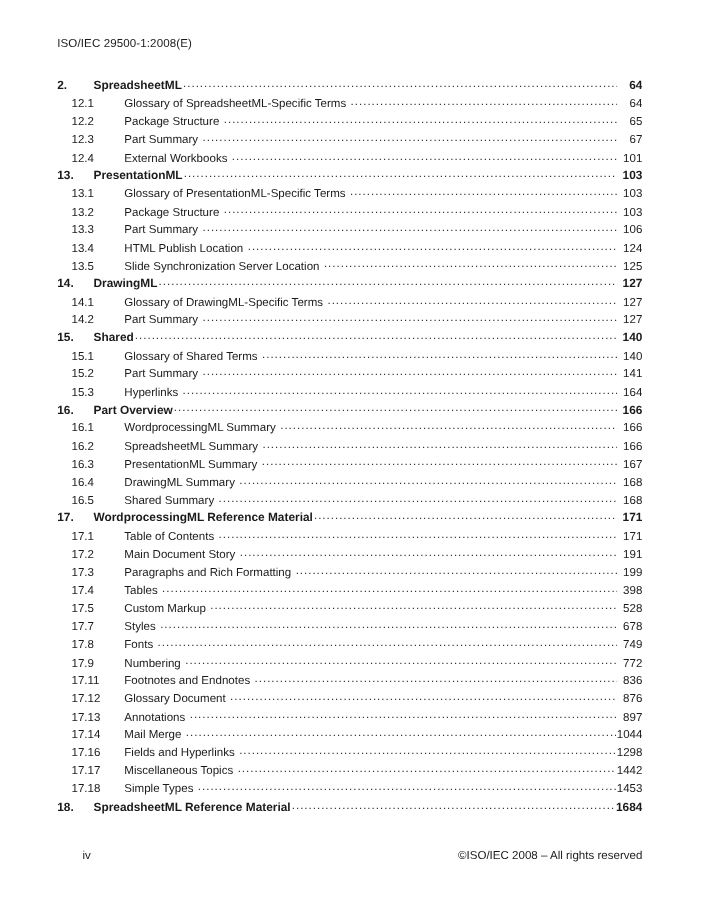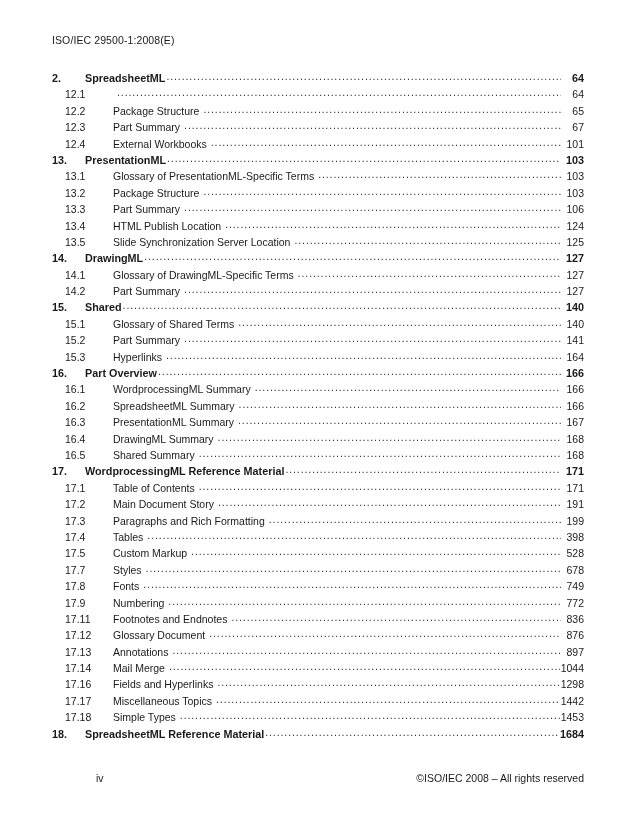--- a/index.html
+++ b/index.html
@@ -106,21 +106,21 @@
 
   .toc-page {
     flex: 0 0 auto;
     text-align: right;
     min-width: 22px;
   }
 
   
   .doc-footer {
     position: absolute;
-    left: 56px;
+    left: 35px;
     right: 53px;
     top: 772px;
     display: flex;
     align-items: center;
     justify-content: space-between;
     font-size: 10.5px;
     padding-left: 40px;
   }
   .footer-page-num { text-align: left; }
   .footer-copyright { text-align: right; white-space: nowrap; }
@@ -134,20 +134,21 @@
 
   <div class="toc">
       <div class="toc-entry lvl1">
         <span class="toc-num">2.</span>
         <span class="toc-label">SpreadsheetML</span>
         <span class="toc-dots"></span>
         <span class="toc-page">64</span>
       </div>
       <div class="toc-entry lvl2">
         <span class="toc-num">12.1</span>
+        <span class="toc-label">Glossary of SpreadsheetML-Specific Terms</span>
         <span class="toc-dots"></span>
         <span class="toc-page">64</span>
       </div>
       <div class="toc-entry lvl2">
         <span class="toc-num">12.2</span>
         <span class="toc-label">Package Structure</span>
         <span class="toc-dots"></span>
         <span class="toc-page">65</span>
       </div>
       <div class="toc-entry lvl2">

